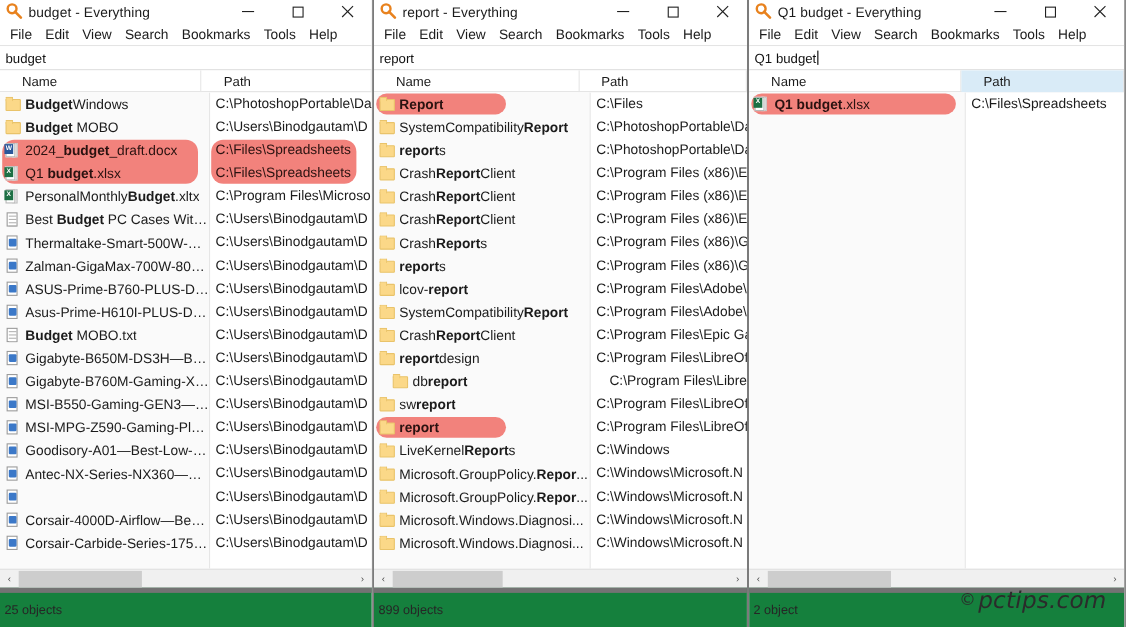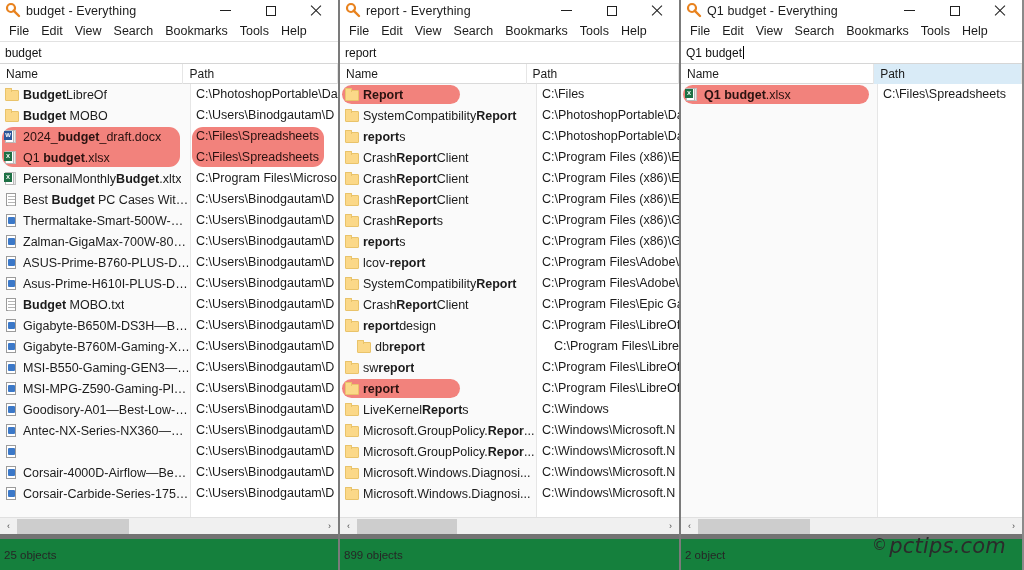--- a/index.html
+++ b/index.html
@@ -125,21 +125,21 @@
   .colhead {
     height: 20px; min-height: 20px;
     display: flex;
     background: #ffffff;
     border-bottom: 1px solid #dadada;
     position: relative;
   }
   .colhead .ch {
     font-size: 12px;
     color: #1b1b1b;
-    padding-left: 6px;
+    padding-left: 20px;
     line-height: 20px;
     height: 20px;
     border-right: 1px solid #e6e6e6;
     overflow: hidden;
     white-space: nowrap;
   }
   .ch.sorted { background: #d9ebf7; }
 
   
   .listarea {
@@ -396,21 +396,21 @@
         <div class="listarea">
           <div class="colshade" style="left: 0px; width: 190px;"></div>
           <div class="colsep" style="left: 190px;"></div>
           <div style="position: absolute; inset: 0px; z-index: 1;">
             <div class="hl" style="left: 2px; top: 43px; height: 40px; width: 178px; background: rgb(242, 130, 124);"></div>
             <div class="hl" style="left: 192px; top: 43px; height: 40px; width: 132px; background: rgb(242, 130, 124);"></div>
           </div>
           <div class="row" style="top: 0px;">
             <div class="namecell" style="width: 190px;">
               <span class="ic ic-folder"></span>
-              <span class="nametext"><b>Budget</b><span>LibreOf</span></span>
+              <span class="nametext"><b>Budget</b><span>Windows</span></span>
             </div>
             <div class="pathcell" style="width: 160px;">C:\PhotoshopPortable\Da</div>
           </div>
           <div class="row" style="top: 0px;">
             <div class="namecell" style="width: 190px;">
               <span class="ic ic-folder"></span>
               <span class="nametext"><b>Budget</b><span> MOBO</span></span>
             </div>
             <div class="pathcell" style="width: 160px;">C:\Users\Binodgautam\D</div>
           </div>

